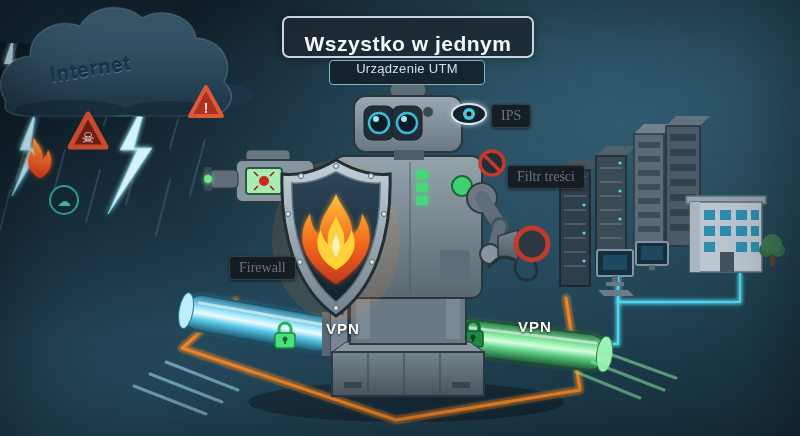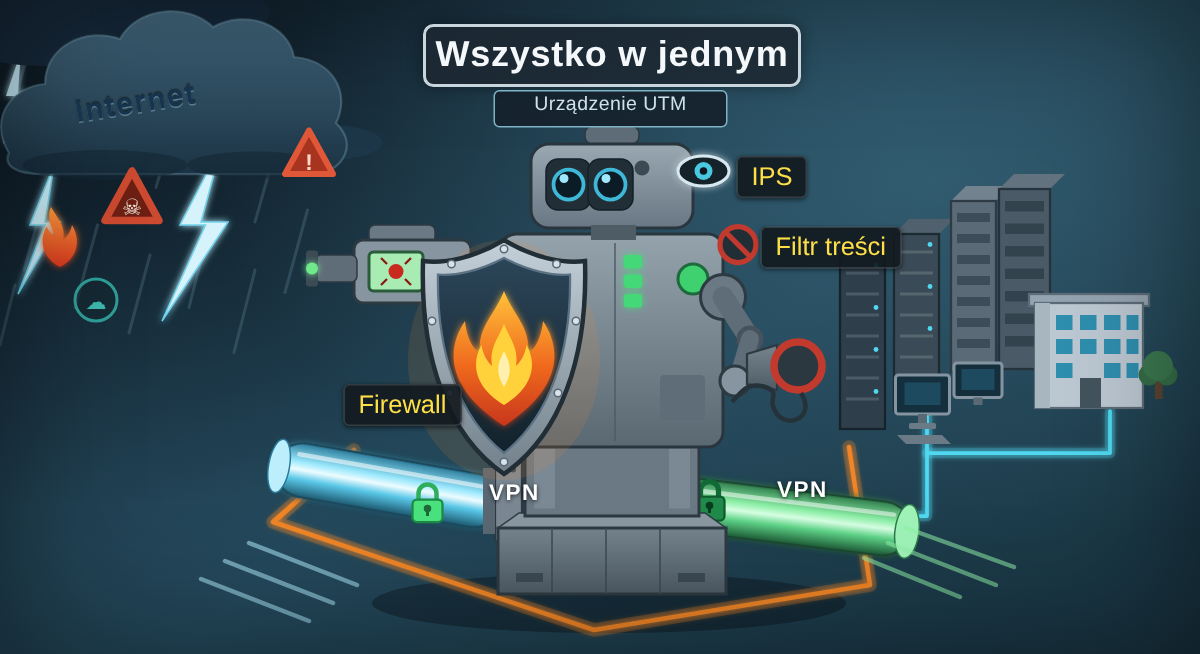--- a/index.html
+++ b/index.html
@@ -14,45 +14,45 @@
   .stage::after{
     content:"";position:absolute;inset:0;pointer-events:none;
     box-shadow:inset 0 0 90px rgba(0,0,0,.45);
   }
   svg.scene{position:absolute;left:0;top:0;}
   .overlay{position:absolute;z-index:5;}
   .title-box{
     left:282px;top:16px;width:248px;height:38px;
     border:2px solid #c9d5dc;border-radius:7px;
     background:rgba(28,40,50,.88);
-    display:flex;align-items:center;justify-content:center;
-    color:#f4f8fa;font-size:24px;font-weight:700;letter-spacing:.5px;
+    display:flex;align-items:flex-end;justify-content:center;
+    color:#f4f8fa;font-size:21px;font-weight:700;letter-spacing:.5px;
     box-shadow:0 0 10px rgba(0,0,0,.4);
   }
   .subtitle-box{
     left:329px;top:60px;width:154px;height:23px;
     border:1px solid #7fb4c6;border-radius:4px;
     background:rgba(20,32,42,.88);
     display:flex;align-items:flex-start;justify-content:center;
     color:#cfe2ea;font-size:13px;letter-spacing:.3px;
   }
   .pill{
-    background:rgba(18,26,32,.92);color:#fde047;font-size:17px;
+    background:rgba(18,26,32,.92);color:#737373;font-size:14px;
     padding:3px 9px;border-radius:4px;border:1px solid rgba(255,255,255,.14);
-    white-space:nowrap;box-shadow:0 1px 3px rgba(0,0,0,.5);
+    white-space:nowrap;box-shadow:0 1px 3px rgba(0,0,0,.5);font-family:Liberation Serif, serif;
   }
   .lbl-internet{
     left:50px;top:58px;transform:rotate(-9deg);
     font-size:20px;font-weight:700;letter-spacing:1px;color:#17344e;
     text-shadow:0 1px 0 rgba(180,220,240,.35),0 -1px 1px rgba(0,0,0,.45);
   }
   .lbl-antywirus{left:161px;top:185px;}
   .lbl-firewall{left:229px;top:256px;}
   .lbl-ips{left:491px;top:104px;}
-  .lbl-filtr{left:507px;top:151px;text-align:center;}
+  .lbl-filtr{left:507px;top:165px;text-align:center;}
   .lbl-vpn{
     color:#ffffff;font-weight:700;font-size:15px;letter-spacing:1px;
     text-shadow:0 1px 3px rgba(0,0,0,.75);
     margin-left:29px;
   }
   .lbl-vpn-left{left:297px;top:320px;}
   .lbl-vpn-right{left:489px;top:318px;}
 </style>
 </head>
 <body>

